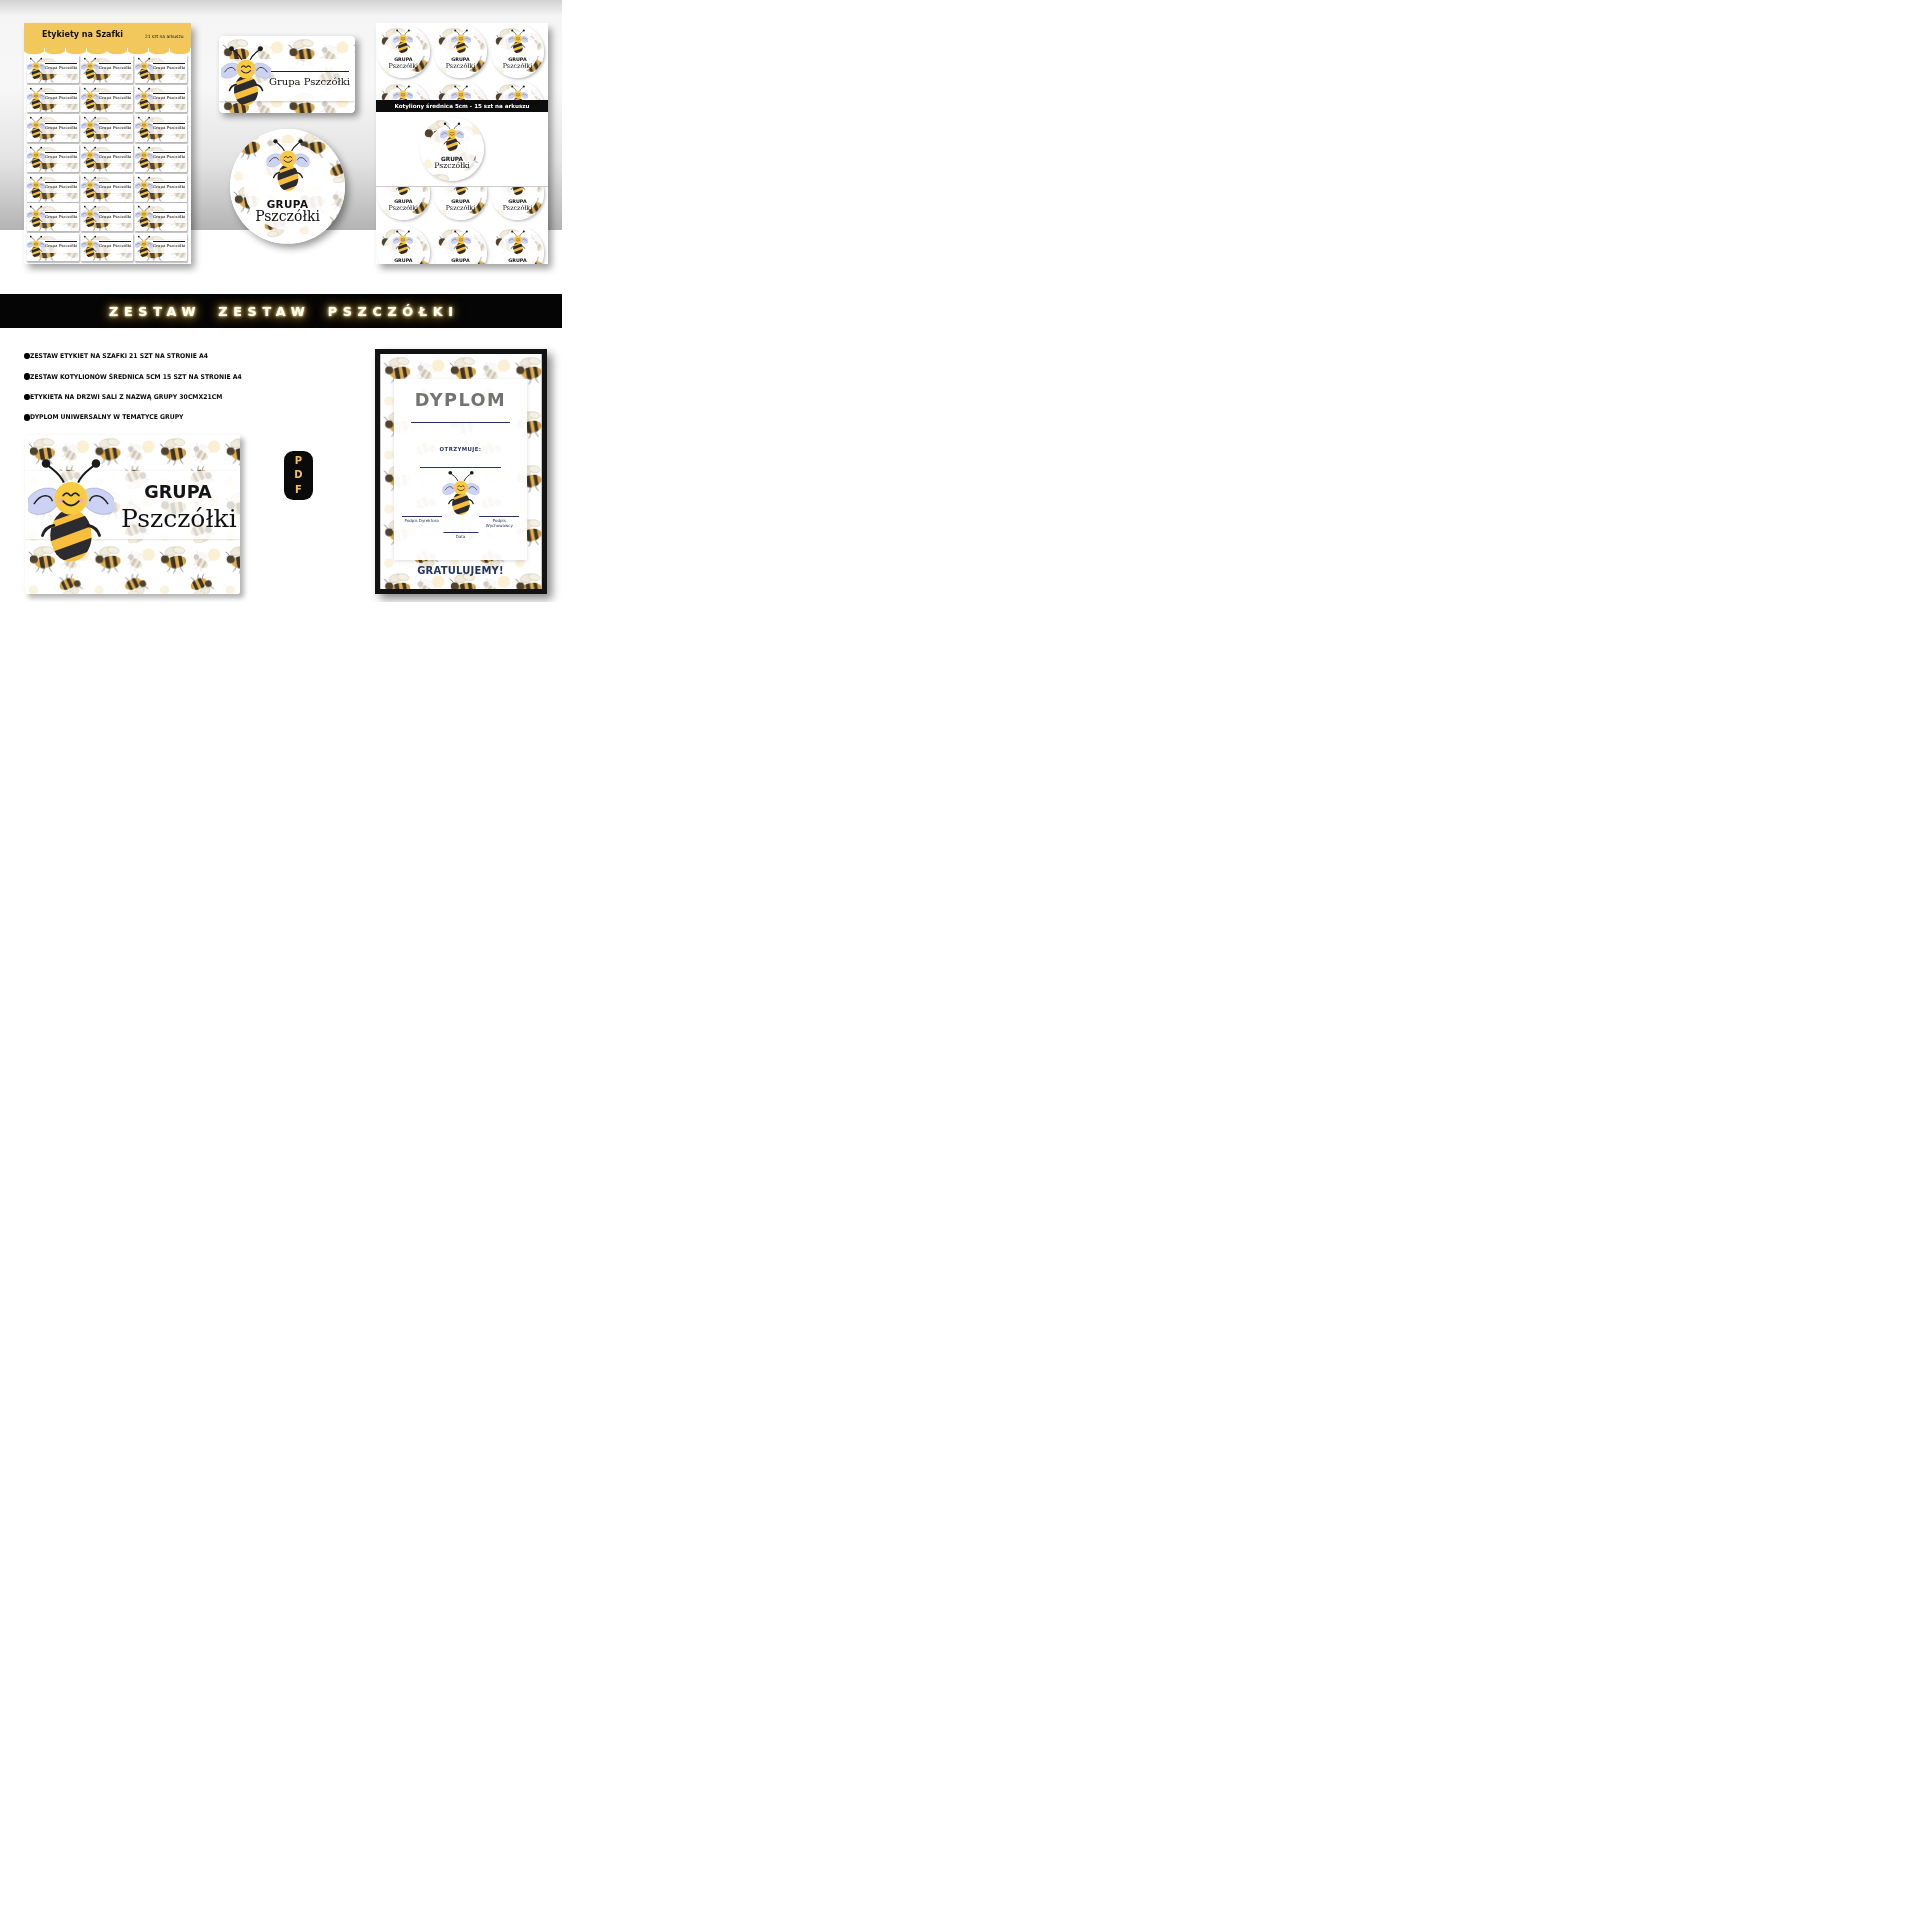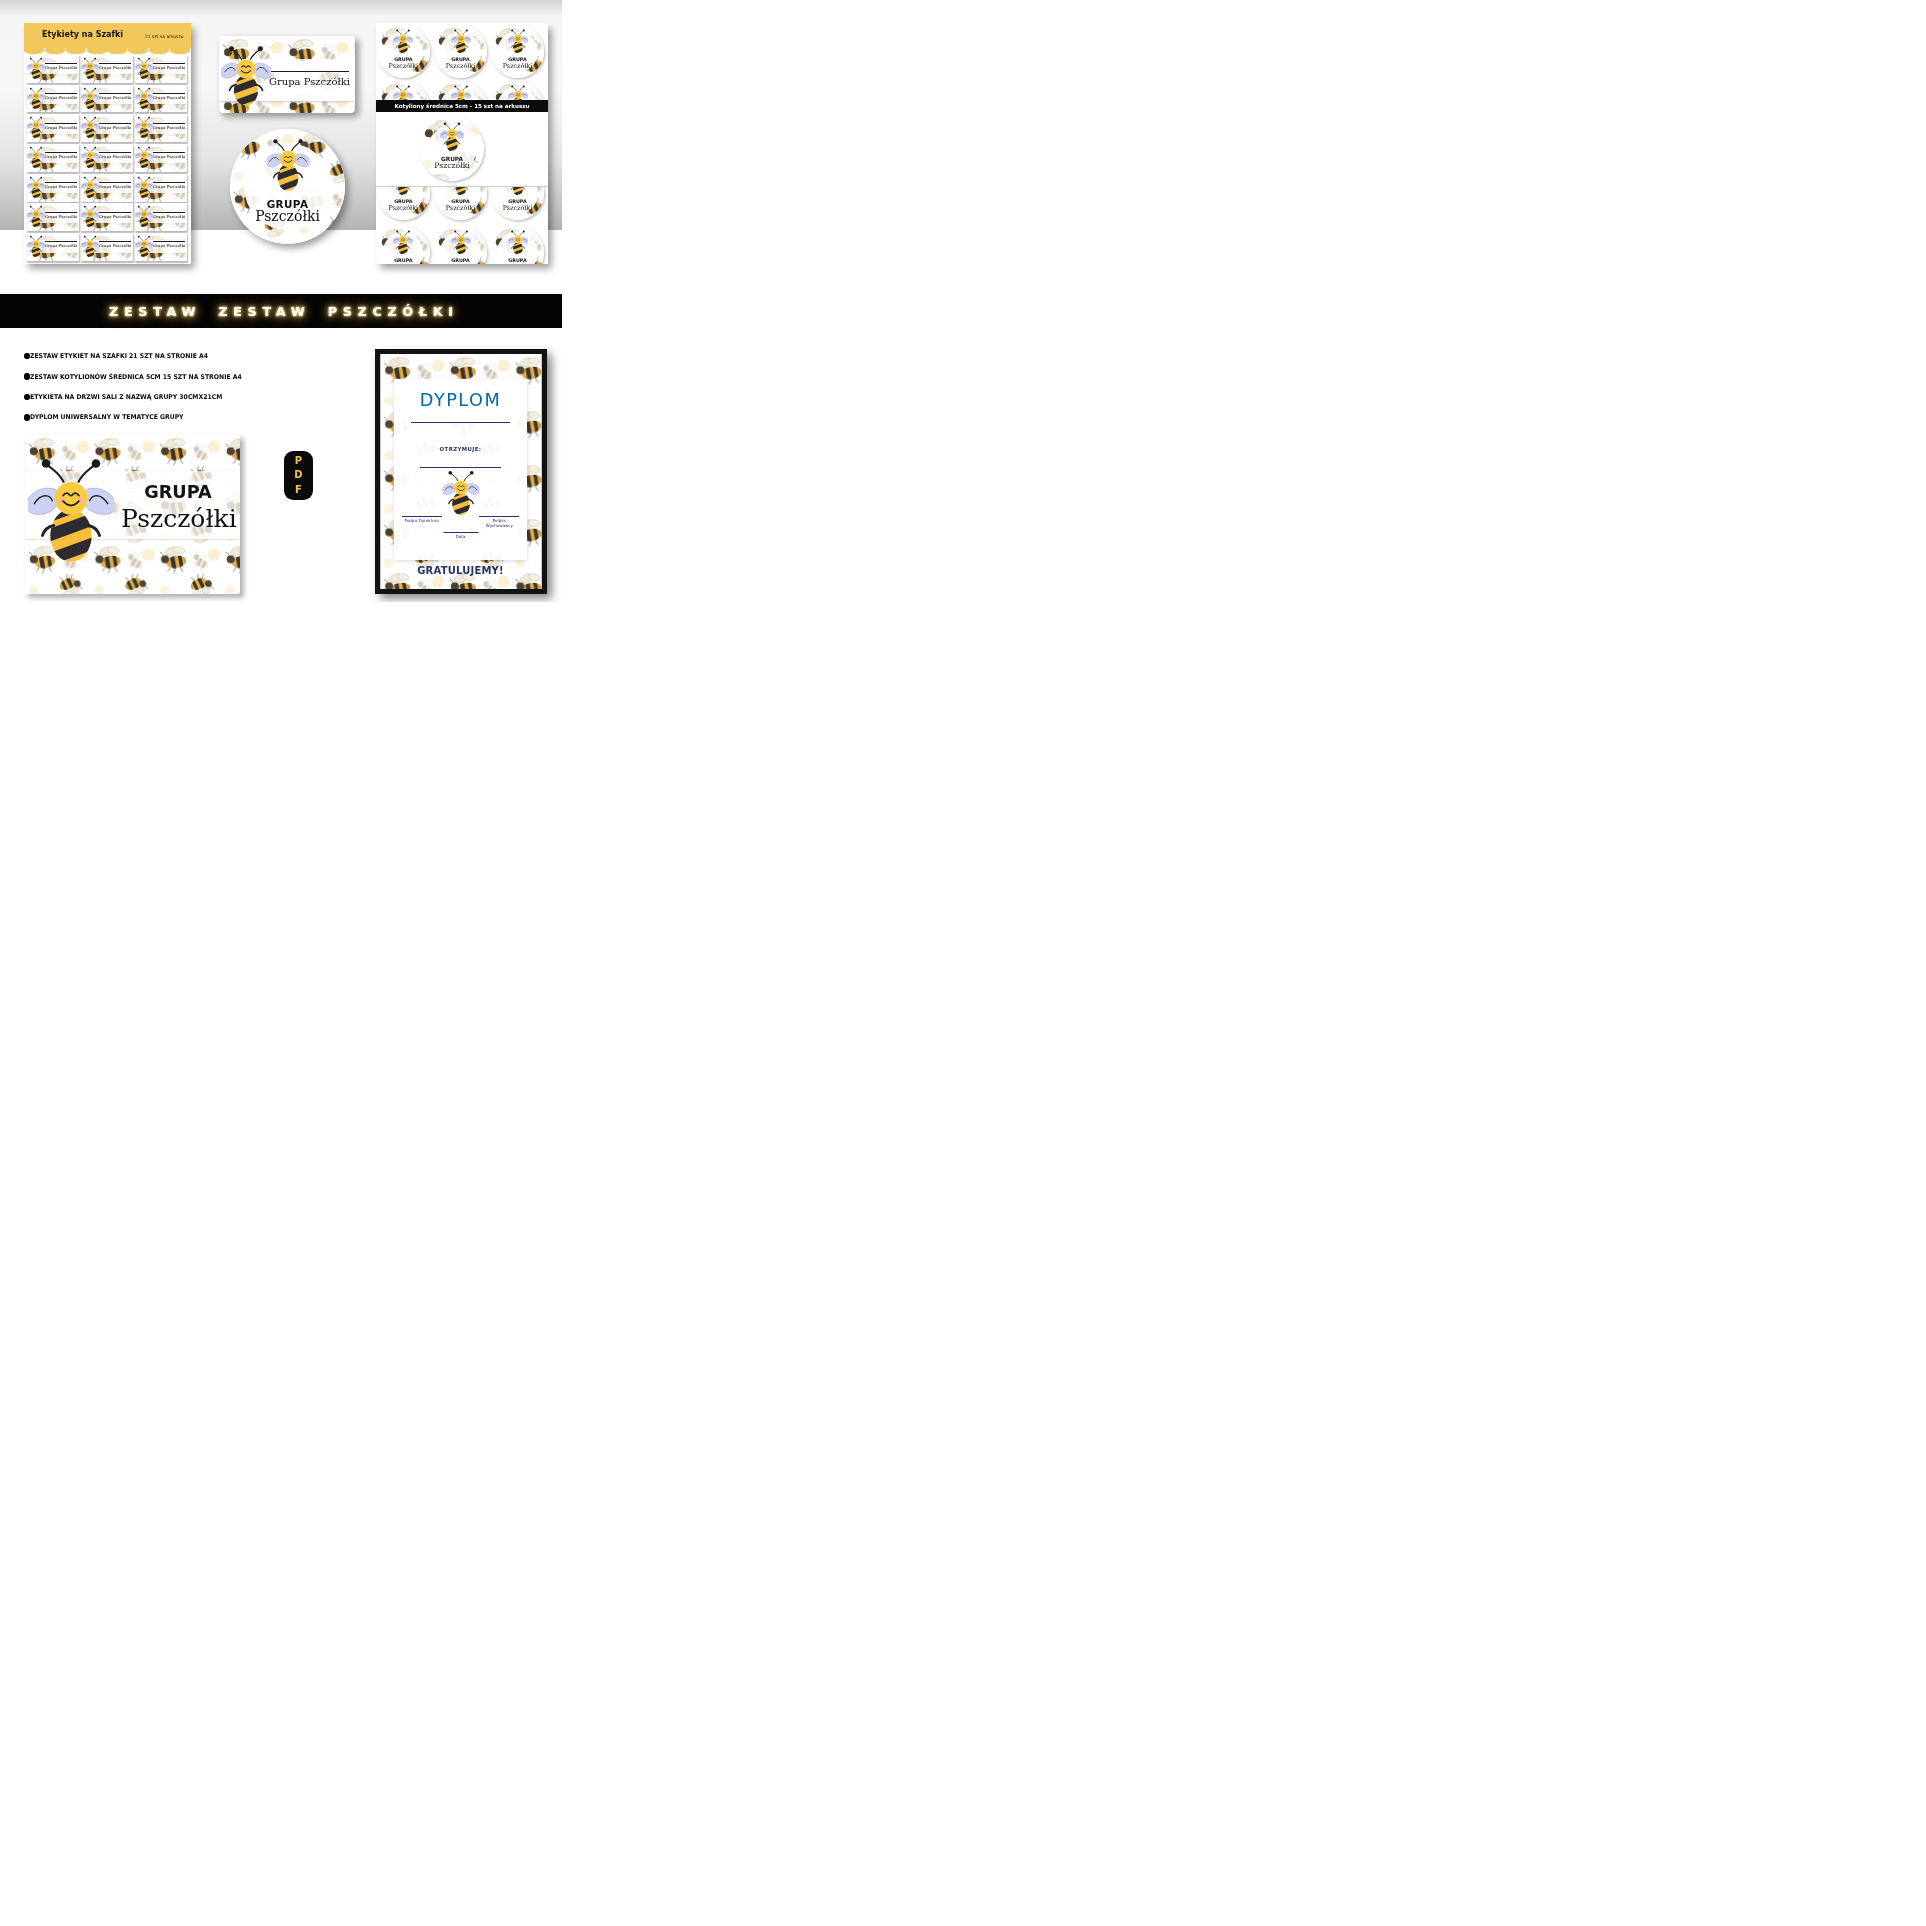--- a/index.html
+++ b/index.html
@@ -96,21 +96,21 @@
     border-radius:9.2px;display:flex;flex-direction:column;align-items:center;justify-content:center;}
   .pdf-badge span{font-family:"DejaVu Sans",sans-serif;font-weight:bold;font-size:10px;
     color:#F2C14E;line-height:14.3px;}
   
   .diploma{position:absolute;left:375px;top:349px;width:172px;height:245px;background:#fff;
     border:5.4px solid #121212;box-sizing:border-box;overflow:hidden;
     box-shadow:inset 0 0 0 0.8px #3d3d3d,4.6px 5.4px 8.5px rgba(0,0,0,.45);}
   .diploma-panel{position:absolute;left:14px;top:25.4px;width:133px;height:181px;
     background:rgba(255,255,255,.97);box-shadow:0 1.2px 3.9px rgba(0,0,0,.15);}
   .dip-title{position:absolute;left:0;right:0;top:10.8px;text-align:center;
-    font-family:"DejaVu Sans",sans-serif;font-weight:normal;font-size:17.7px;letter-spacing:1.5px;color:#0369a1;}
+    font-family:"DejaVu Sans",sans-serif;font-weight:bold;font-size:17.7px;letter-spacing:1.5px;color:#737373;}
   .dip-line{position:absolute;height:0.8px;background:#243563;}
   .dip-line1{left:16.6px;right:16.6px;top:43px;}
   .dip-receives{position:absolute;left:0;right:0;top:67px;text-align:center;
     font-family:"DejaVu Sans",sans-serif;font-weight:bold;font-size:5.4px;letter-spacing:0.4px;color:#243563;}
   .dip-line2{left:26px;right:26px;top:88px;}
   .dip-bee{position:absolute;left:50%;transform:translateX(-50%);top:91px;width:37px;height:46px;}
   .sig{position:absolute;top:137px;width:40px;}
   .sig .sline{height:0.6px;background:#243563;}
   .sig .slabel{margin-top:1.2px;text-align:center;font-size:4px;color:#243563;
     font-family:"DejaVu Sans",sans-serif;}

